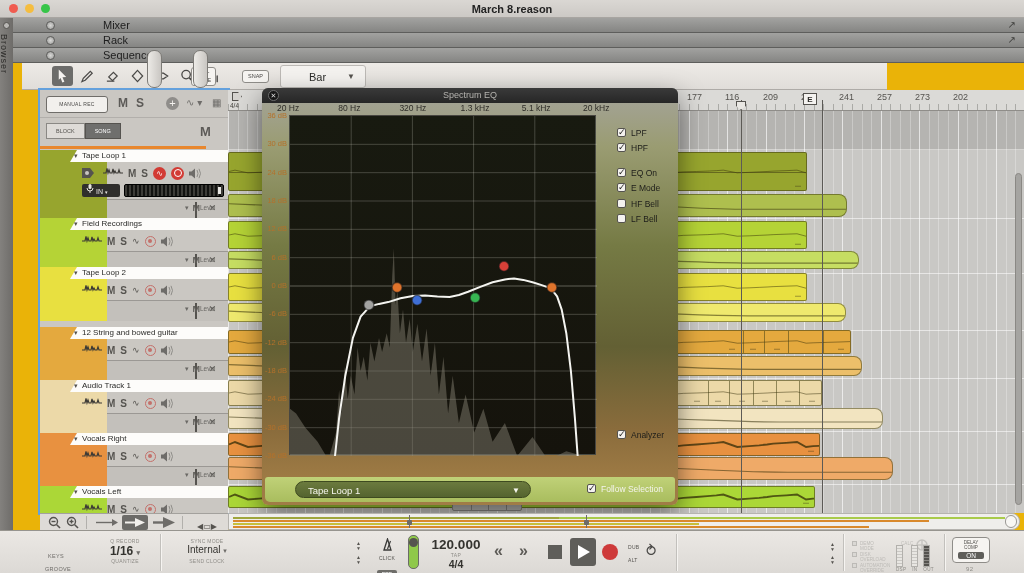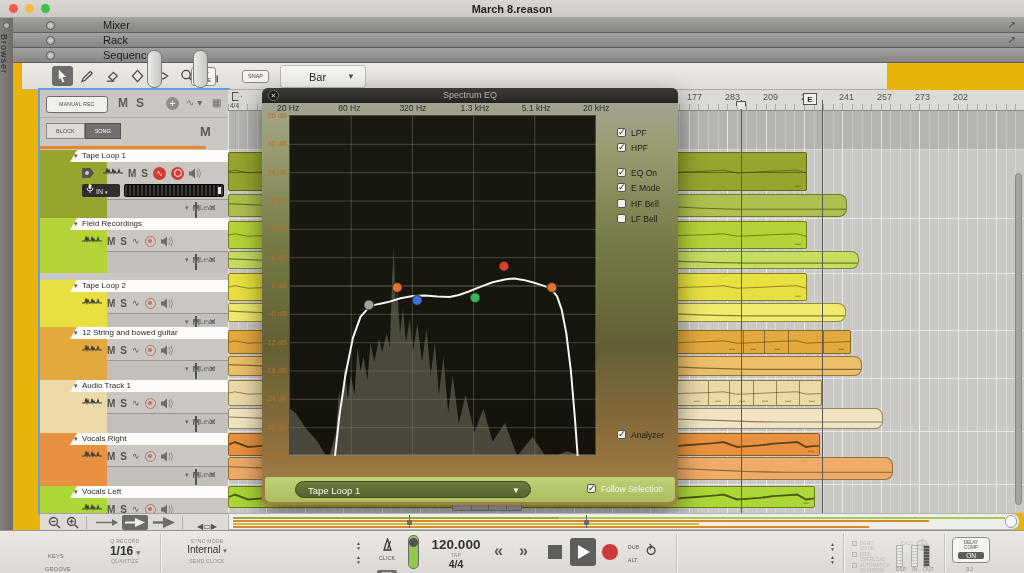--- a/index.html
+++ b/index.html
@@ -298,21 +298,21 @@
             </svg>
           </div>
           <div class="abs lvl" style="top:33px">
             <span class="abs la">▾</span>
             <span class="abs lbar"></span>
             <span class="abs ltxt">Level</span>
             <span class="abs lm">M</span>
             <span class="abs lx">✕</span>
           </div>
         </div>
-        <div class="abs trk" style="top: 190px; height: 54px;">
+        <div class="abs trk" style="top: 177px; height: 54px;">
           <div class="abs colorblk" style="background:#e8e040"></div>
           <div class="abs tab"></div>
           <span class="abs" style="left:34px;top:2px;font-size:7px;color:#55534f">▾</span>
           <div class="abs tname">Tape Loop 2</div>
           <div class="abs ctrl">
             <svg width="20" height="12" viewBox="0 0 20 12">
               <polyline points="0,6 3,6 4,1.5 5,6 6,3 7,6 9,6 10,2 11,6 12,4 13,6 15,6 16,3 17,6 20,6" fill="none" stroke="#3c3a36" stroke-width="1.2"></polyline>
             </svg>
             <span class="ms2">M</span>
             <span class="ms2">S</span>
@@ -439,21 +439,21 @@
           </div>
         </div>
       </div>
   </div>
 
   <div class="abs" id="lanes">
     <div class="abs" id="blocks-band"></div>
     <div class="abs" id="gridlines"></div>
     <div class="abs" id="ruler">
         <span class="abs rnum" style="left: 459px;">177</span>
-        <span class="abs rnum" style="left: 497px;">283</span>
+        <span class="abs rnum" style="left: 497px;">116</span>
         <span class="abs rnum" style="left: 535px;">209</span>
         <span class="abs rnum" style="left: 573px;">225</span>
         <span class="abs rnum" style="left: 611px;">241</span>
         <span class="abs rnum" style="left: 649px;">257</span>
         <span class="abs rnum" style="left: 687px;">273</span>
         <span class="abs rnum" style="left: 725px;">202</span>
         <div class="abs" id="lflag" style="left: 4px; top: 2px;"></div>
         <span class="abs" id="lsig" style="left: 2px; top: 12px;">4/4</span>
       </div>
     <div id="clip-area">

